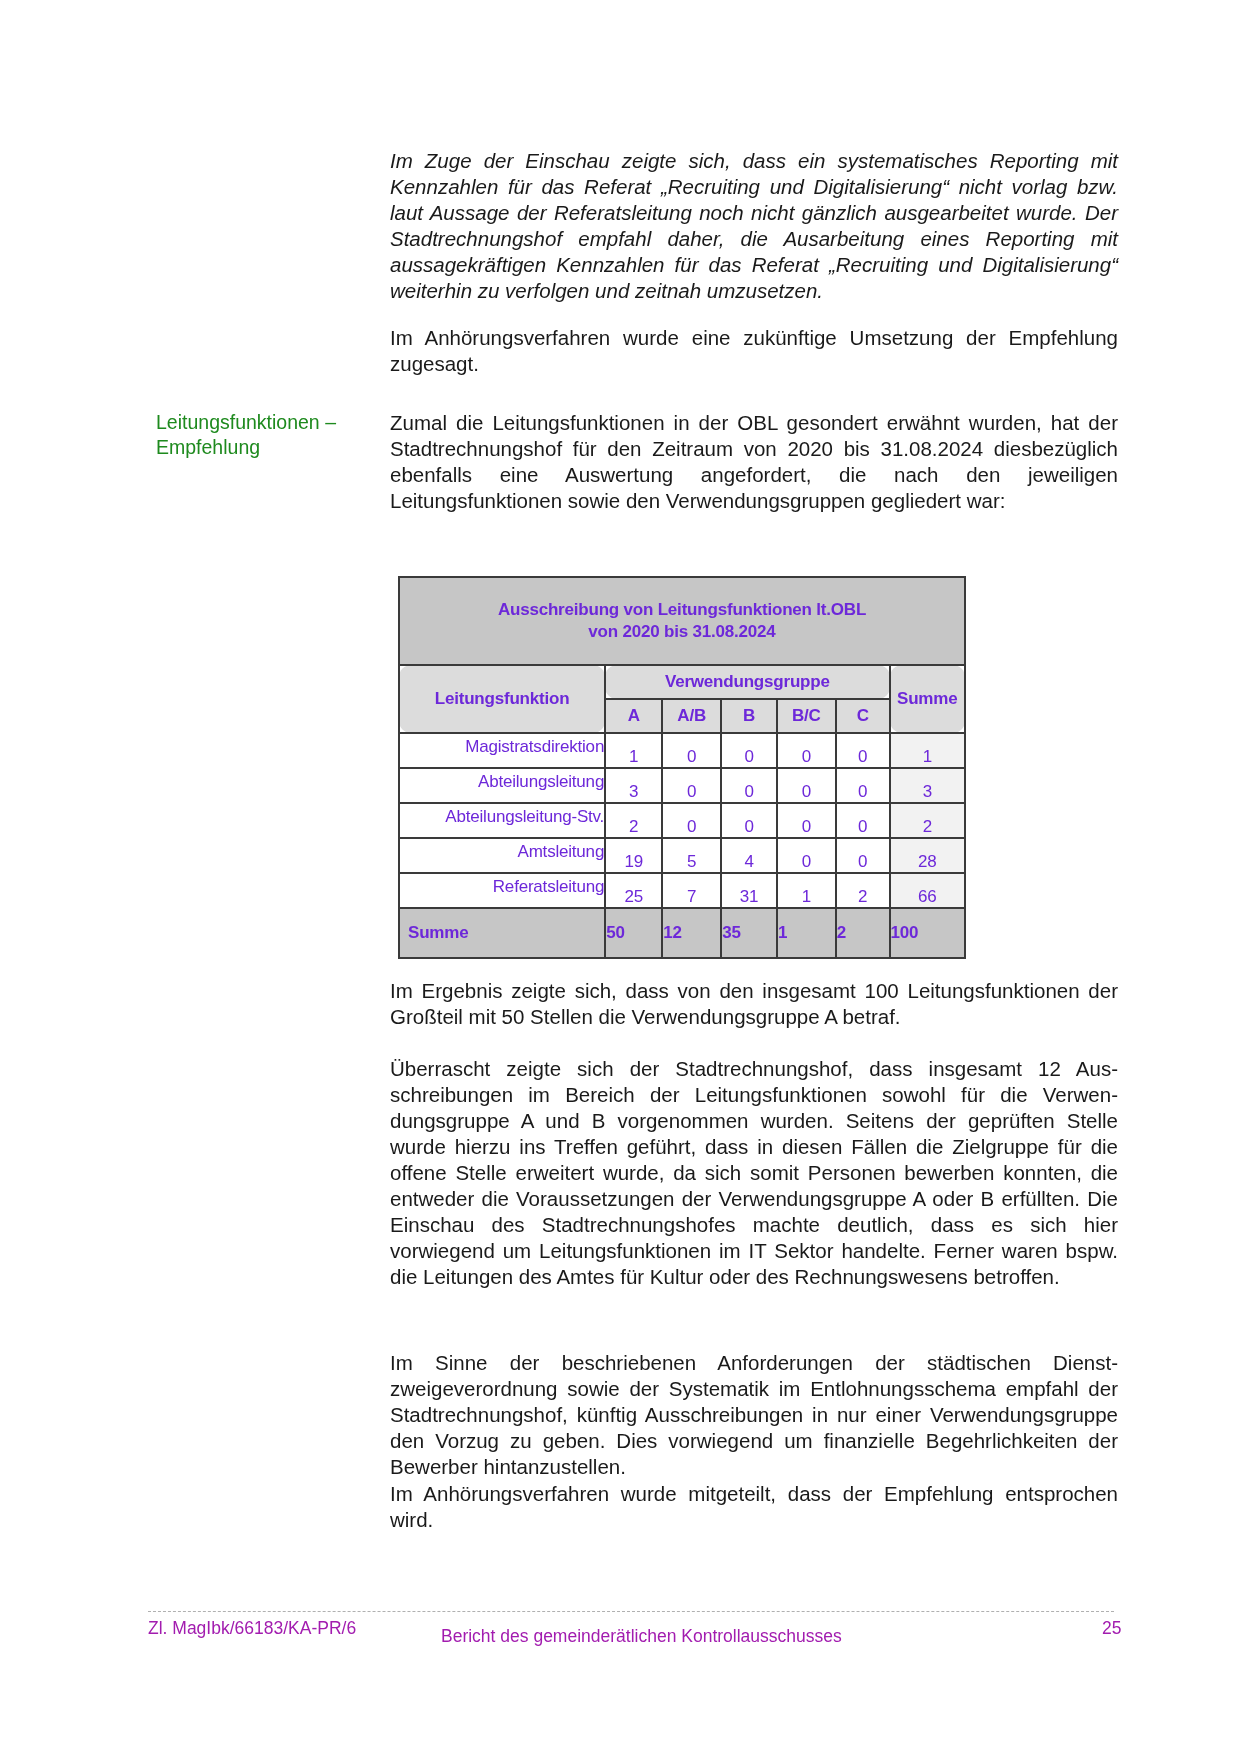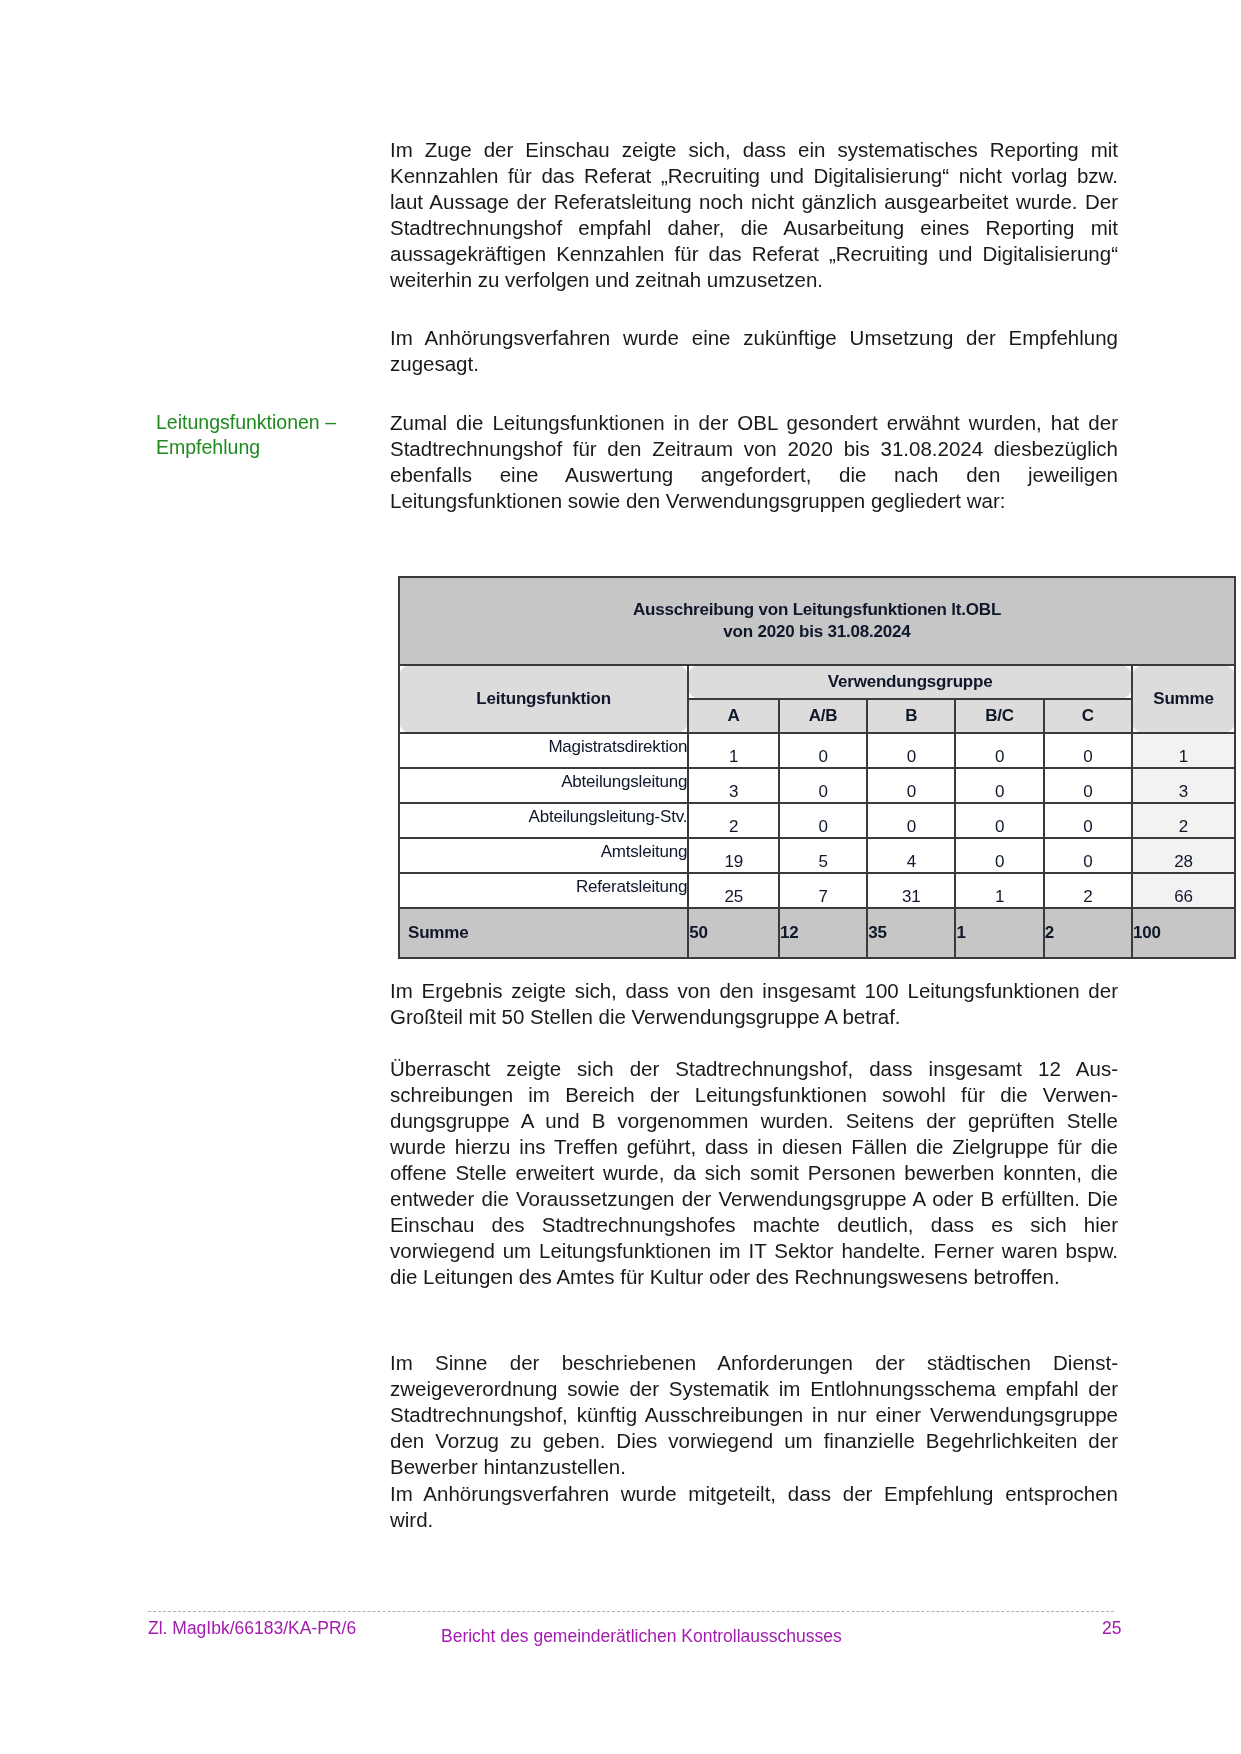--- a/index.html
+++ b/index.html
@@ -3,30 +3,30 @@
 <meta charset="utf-8">
 <style>
   html, body { margin: 0; padding: 0; background: #ffffff; }
   body { width: 1241px; height: 1754px; position: relative; overflow: hidden;
          font-family: "Liberation Sans", sans-serif; color: #1a1a1a; }
   .margin-note { position: absolute; left: 156px; top: 410px; width: 200px;
          font-size: 19.5px; line-height: 25px; color: #1e8a1e; }
   .body-col { position: absolute; left: 390px; width: 728px; font-size: 20.5px;
          line-height: 26px; text-align: justify; hyphens: manual; }
   .body-col p { margin: 0; }
-  #p1 { top: 137px; }
+  #p1 { top: 148px; font-style: italic; }
   #p2 { top: 325px; }
   #p3 { top: 410px; }
   #p4 { top: 978px; }
   #p5 { top: 1056px; }
   #p6 { top: 1350px; }
   #p7 { top: 1481px; }
 
-  table.data-table { position: absolute; left: 398px; top: 576px; width: 838px;
-         border-collapse: collapse; font-size: 17px; color: #0f172a; letter-spacing: -0.2px; }
+  table.data-table { position: absolute; left: 398px; top: 576px; width: 568px;
+         border-collapse: collapse; font-size: 17px; color: #6d28d9; letter-spacing: -0.2px; }
   table.data-table td, table.data-table th { border: 2px solid #3a3a3a; padding: 0; }
   .t-title { background: #c6c6c6; height: 86px; font-weight: bold; text-align: center;
          line-height: 22px; font-size: 17px; }
   .t-head { background: #dcdcdc; font-weight: bold; text-align: center; }
   .t-head.h1 { height: 32px; border-radius: 12px; }
   .t-head.h2 { height: 32px; }
   .row td { height: 30px; text-align: center; vertical-align: bottom; padding-bottom: 1px; background:#fff; }
   .row td.name { text-align: right; padding-left: 20px; vertical-align: top; padding-top: 3px; }
   .row td.sum { background: #f2f2f2; }
   .sumrow td { background: #c6c6c6; height: 48px; font-weight: bold; }

